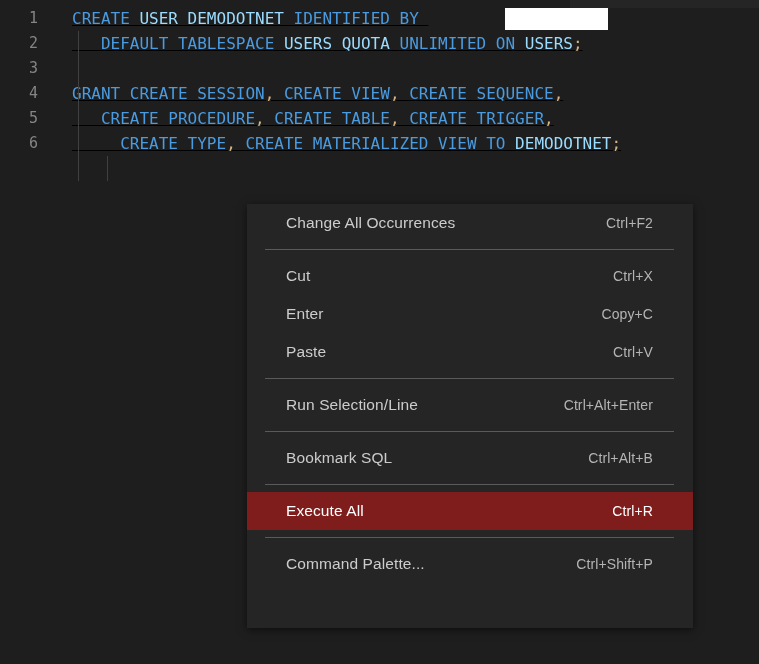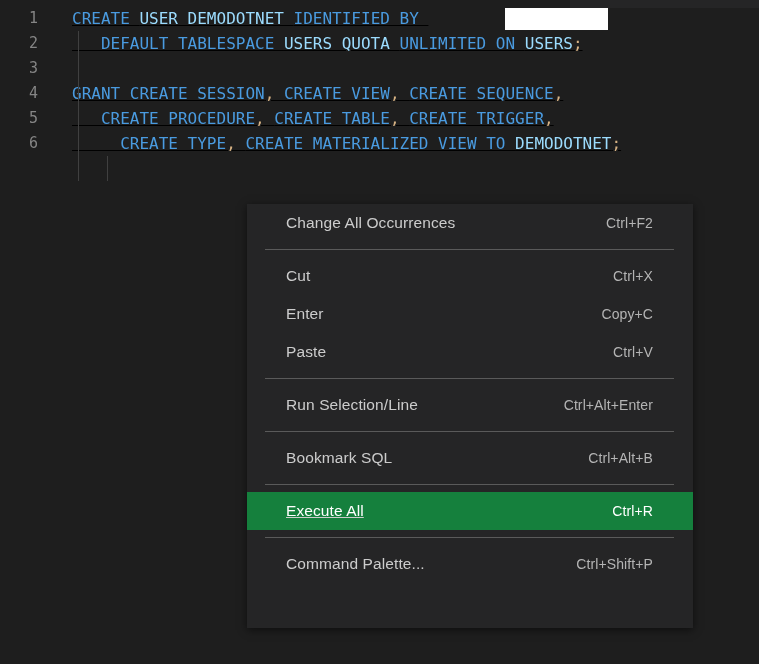--- a/index.html
+++ b/index.html
@@ -107,22 +107,21 @@
     letter-spacing: 0.1px;
   }
   .menu-item .shortcut {
     position: absolute;
     right: 40px;
     font-size: 14px;
     color: #b4b4b4;
     letter-spacing: 0.1px;
   }
   .menu-item.selected {
-    background: #15803d;
-    text-decoration: underline;
+    background: #7f1d1d;
   }
   .menu-item.selected .label,
   .menu-item.selected .shortcut {
     color: #ffffff;
   }
   .menu-sep {
     height: 1px;
     margin: 7px 19px 7px 18px;
     background: #5a5a5a;
   }

